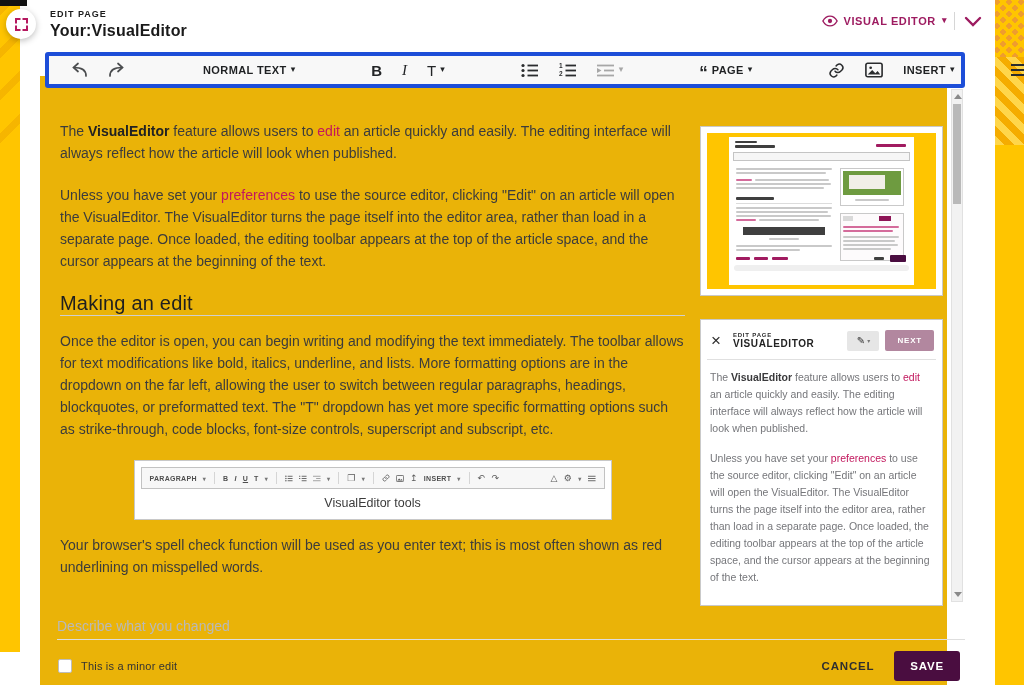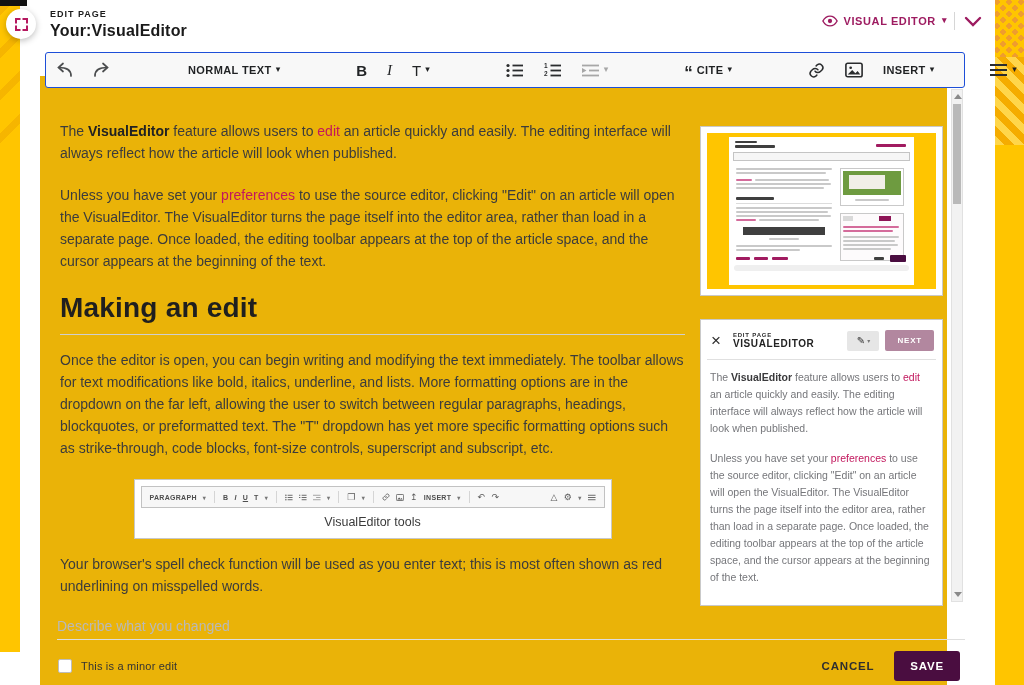--- a/index.html
+++ b/index.html
@@ -24,41 +24,41 @@
   .head-titles { position:absolute; left:50px; top:9px; z-index:3; }
   .edit-page-label { font-size:9px; font-weight:bold; letter-spacing:1px; color:#1c1c1c; }
   .page-title { font-size:16px; font-weight:bold; color:#1a1a1a; margin-top:3px; letter-spacing:.2px; }
   .mode-switch { position:absolute; right:40px; top:12px; display:flex; align-items:center; gap:7px; z-index:3; }
   .mode-label { font-size:11px; font-weight:bold; letter-spacing:.6px; color:#9d1b60; cursor:pointer; display:flex; align-items:center; gap:6px; }
   .caret { font-size:9px; line-height:1; position:relative; top:-1px; }
   .mode-divider { width:1px; height:18px; background:#d6d6d6; }
 
   
   .toolbar { position:absolute; left:45px; top:52px; width:920px; height:36px; background:#f8f8f8;
-     border:1px solid #1d4ed8; border-radius:3px; display:flex; align-items:center; padding:0 0; z-index:3;gap:20px; }
+     border:4px solid #1d4ed8; border-radius:3px; display:flex; align-items:center; padding:0 12px; z-index:3;gap:20px; }
   .tb-group { display:flex; align-items:center; gap:4px; }
   .tb-sep { width:1px; height:20px; background:#d8d8d8; margin:0 10px; }
   .tb-btn { display:flex; align-items:center; justify-content:center; gap:4px; padding:4px 8px; border-radius:2px;
      color:#222426; cursor:pointer; white-space:nowrap; }
   .tb-label { font-size:11px; font-weight:bold; letter-spacing:.4px; color:#1f2123; }
   .tb-bold { font-size:15px; font-weight:bold; }
   .tb-italic { font-size:15px; font-style:italic; font-family:"Liberation Serif", serif; }
   .tb-T { font-size:15px; font-weight:normal; }
   .tb-quote { font-size:17px; font-weight:bold; line-height:10px; position:relative; top:3px; }
   .tb-gray { color:#a7a7a7; }
   .tb-spacer { flex:1; }
 
   
   .viewport { position:absolute; left:40px; top:76px; width:907px; height:612px; background:#eab308;
      border-bottom:1px solid #e3e3e3; overflow:hidden; z-index:1; }
   .article-col { margin-left:20px; width:625px; padding-top:44px; }
   .article-col p { font-size:14px; line-height:22px; color:#3c3c3c; margin:0 0 20px 0; }
   .article-col b { color:#222; }
   a.wikilink { color:#c2175d; text-decoration:none; cursor:pointer; }
-  h2.section { font-size:28px; font-weight:bold; color:#1f1f1f; margin:16px 0 14px 0; padding-bottom:10px; border-bottom:1px solid #cfcfcf; letter-spacing:.2px; }
+  h2.section { font-size:20px; font-weight:normal; color:#1f1f1f; margin:16px 0 14px 0; border-bottom:1px solid #cfcfcf; letter-spacing:.2px; }
 
   
   .ve-figure { width:478px; margin:16px auto 14px auto; border:1px solid #c8c8c8; background:#fff; cursor:pointer; }
   .ve-figure .mini-toolbar { margin:6px 6px 0 6px; border:1px solid #c2c2c2; background:#f7f7f7; height:22px;
      display:flex; align-items:center; padding:0 8px; gap:6px; font-size:7px; color:#4e4e4e; font-weight:bold; letter-spacing:.3px; }
   .mini-sep { width:1px; height:12px; background:#d5d5d5; margin:0 2px; }
   .mini-ic { font-size:9px; font-weight:normal; color:#5a5a5a; line-height:1; }
   .mini-caret { font-size:6px; color:#777; }
   .mini-spacer { flex:1; }
   .ve-figure .fig-caption { text-align:center; font-size:12.5px; color:#3a3a3a; padding:7px 0 9px 0; }
@@ -228,21 +228,21 @@
             <line x1="0" y1="12.5" x2="17" y2="12.5"></line>
           </g>
           <path d="M0 5 L4.5 7.5 L0 10 Z" fill="#a7a7a7"></path>
         </svg>
       <span class="caret tb-gray">▾</span>
     </div>
   </div>
   <div class="tb-sep"></div>
   <div class="tb-btn">
     <span class="tb-quote">“</span>
-    <span class="tb-label">CITE</span>
+    <span class="tb-label">PAGE</span>
     <span class="caret">▾</span>
   </div>
   <div class="tb-sep"></div>
   <div class="tb-group">
     <div class="tb-btn">
       <svg class="ic" width="17" height="17" viewBox="0 0 24 24">
           <g fill="none" stroke="#2a2c2e" stroke-width="2.1" stroke-linecap="round">
             <path d="M10 13a5 5 0 0 0 7.5.5l2.5-2.5a5 5 0 0 0-7-7l-1.5 1.5"></path>
             <path d="M14 11a5 5 0 0 0-7.5-.5L4 13a5 5 0 0 0 7 7l1.5-1.5"></path>
           </g>

